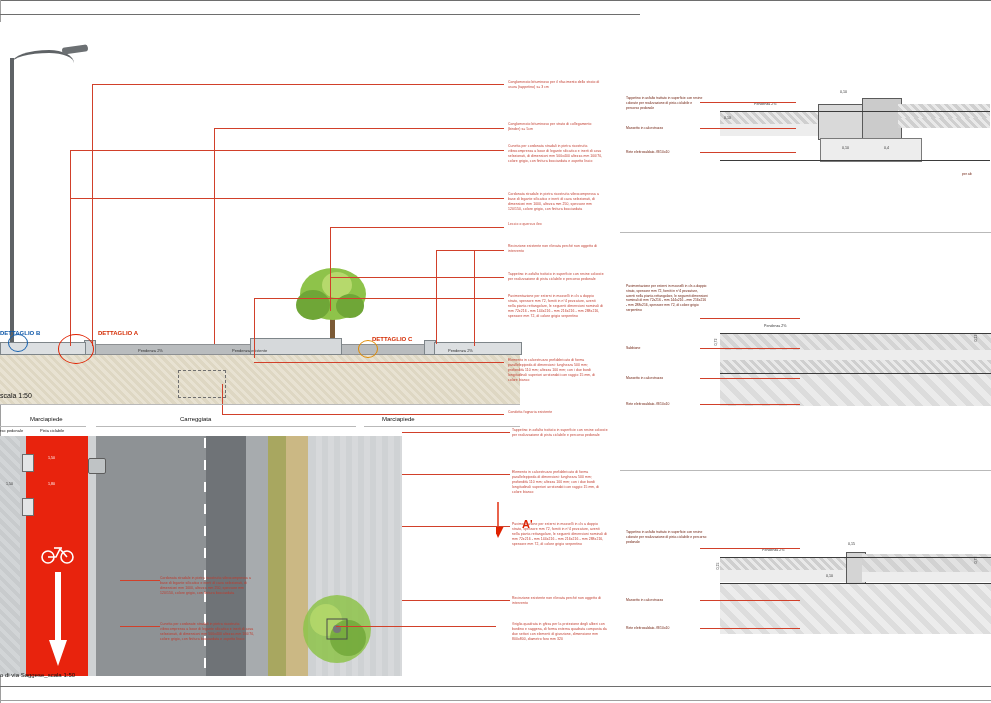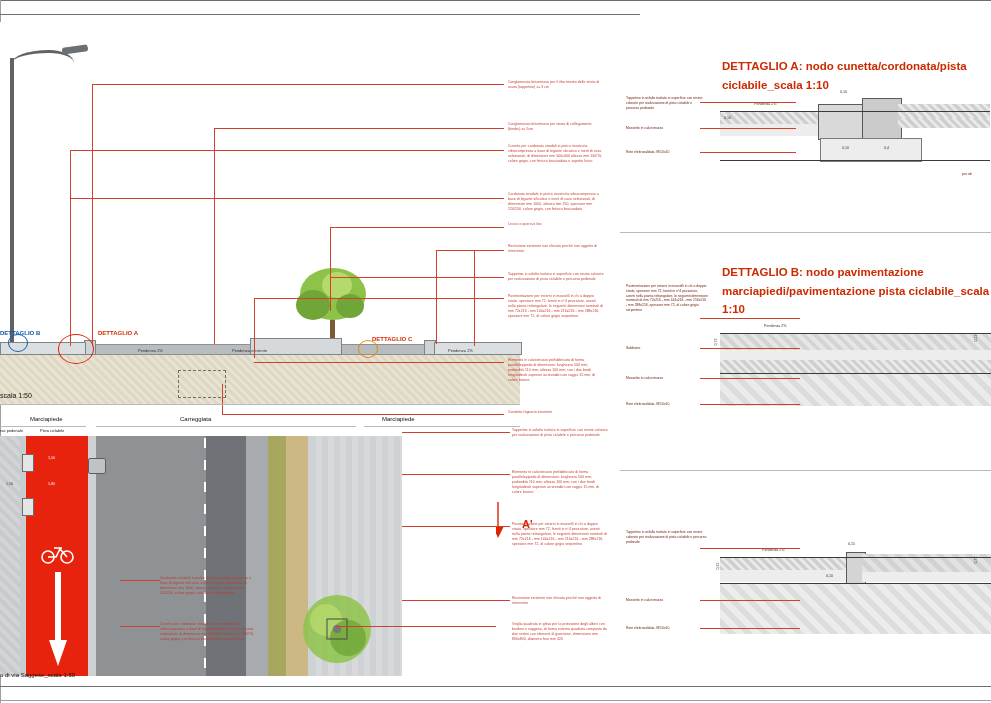--- a/index.html
+++ b/index.html
@@ -246,23 +246,20 @@
     <div class="abs note" style="left:512px;top:56px;width:96px;">Elemento in calcestruzzo prefabbricato di forma parallelepipeda di dimensioni: lunghezza 500 mm; profondità 110 mm; altezza 100 mm; con i due bordi longitudinali superiori arrotondati con raggio 15 mm, di colore bianco</div>
     <div class="abs note" style="left:512px;top:108px;width:96px;">Pavimentazione per esterni in masselli in cls a doppio strato, spessore mm 72, forniti in n°4 pezzature, aventi nella pianta rettangolare, le seguenti dimensioni nominali di mm 72x216 - mm 144x216 - mm 216x216 - mm 288x216, spessore mm 72, di colore grigio serpentino</div>
     <div class="abs note" style="left:512px;top:182px;width:96px;">Recinzione esistente non rilevata perché non oggetto di intervento</div>
     <div class="abs note" style="left:160px;top:162px;width:96px;">Cordonata stradale in pietra ricostruita vibrocompressa a base di legante silicatico e inerti di cava selezionati, di dimensioni mm 1000, altezza mm 250, spessore mm 120/150, colore grigio, con finitura bocciardata</div>
     <div class="abs note" style="left:160px;top:208px;width:96px;">Cunetta per cordonate stradali in pietra ricostruita vibrocompressa a base di legante silicatico e inerti di cava selezionati, di dimensioni mm 500x400 altezza mm 100/70, colore grigio, con finitura bocciardata e aspetto liscio</div>
     <div class="abs note" style="left:512px;top:208px;width:96px;">Griglia quadrata in ghisa per la protezione degli alberi con bordino e saggena, di forma esterna quadrata composta da due settori con elementi di giunzione, dimensione mm 800x800, diametro foro mm 320</div>
   </div>
 
   <div class="abs scale-lbl" style="left:0px;top:672px;font-size:6px;">o di via Saggese_scala 1:50</div>
 
-  <div class="abs" style="left:722px;top:56px;width:268px;">
-    <span class="det-ttl">DETTAGLIO A:</span><span class="det-ttl blue"> nodo cunetta/cordonata/pista ciclabile_scala 1:10</span>
-  </div>
 
   <div class="abs" style="left:720px;top:88px;width:271px;height:110px;">
     <div class="d-surf d-hatch-diag" style="left:0px;top:24px;width:100px;height:12px;"></div>
     <div class="d-surf d-hatch-dot" style="left:0px;top:36px;width:100px;height:12px;"></div>
     <div class="d-surf" style="left:98px;top:16px;width:44px;height:34px;background:#d9d9d9;border:1px solid #5a5a5a;"></div>
     <div class="d-surf" style="left:142px;top:10px;width:38px;height:40px;background:#cbcbcb;border:1px solid #5a5a5a;"></div>
     <div class="d-surf d-hatch-diag" style="left:178px;top:16px;width:92px;height:14px;"></div>
     <div class="d-surf d-hatch-dot" style="left:100px;top:50px;width:100px;height:22px;border:1px solid #7a7a7a;"></div>
     <div class="d-surf d-hatch-diag" style="left:178px;top:30px;width:92px;height:10px;"></div>
     <div class="d-line" style="left:0px;top:23px;width:270px;"></div>
@@ -277,23 +274,20 @@
   <div class="d-red abs" style="left:700px;top:102px;width:96px;"></div>
   <div class="d-red abs" style="left:700px;top:128px;width:96px;"></div>
   <div class="d-red abs" style="left:700px;top:152px;width:96px;"></div>
   <div class="abs d-note" style="left:626px;top:96px;width:78px;">Tappetino in asfalto trattato in superficie con resine colorate per realizzazione di pista ciclabile e percorso pedonale</div>
   <div class="abs d-note" style="left:626px;top:126px;width:78px;">Massetto in calcestruzzo</div>
   <div class="abs d-note" style="left:626px;top:150px;width:78px;">Rete elettrosaldata #8/10x10</div>
   <div class="abs d-note" style="left:962px;top:172px;width:28px;">per ab</div>
 
   <div class="abs sep" style="left:620px;top:232px;width:371px;"></div>
 
-  <div class="abs" style="left:722px;top:262px;width:268px;">
-    <span class="det-ttl">DETTAGLIO B:</span><span class="det-ttl blue"> nodo pavimentazione marciapiedi/pavimentazione pista ciclabile_scala 1:10</span>
-  </div>
 
   <div class="abs" style="left:720px;top:310px;width:271px;height:100px;">
     <div class="d-surf d-hatch-herr" style="left:0px;top:24px;width:271px;height:16px;"></div>
     <div class="d-surf d-hatch-dot" style="left:0px;top:40px;width:271px;height:10px;"></div>
     <div class="d-surf d-hatch-diag" style="left:0px;top:50px;width:271px;height:14px;"></div>
     <div class="d-surf" style="left:0px;top:64px;width:271px;height:32px;background:
          repeating-linear-gradient(45deg,#ebebeb 0 6px,#dcdcdc 6px 12px);"></div>
     <div class="d-line" style="left:0px;top:23px;width:271px;"></div>
     <div class="d-line" style="left:0px;top:63px;width:271px;"></div>
     <div class="abs dim" style="left:44px;top:14px;">Pendenza 2%</div>

